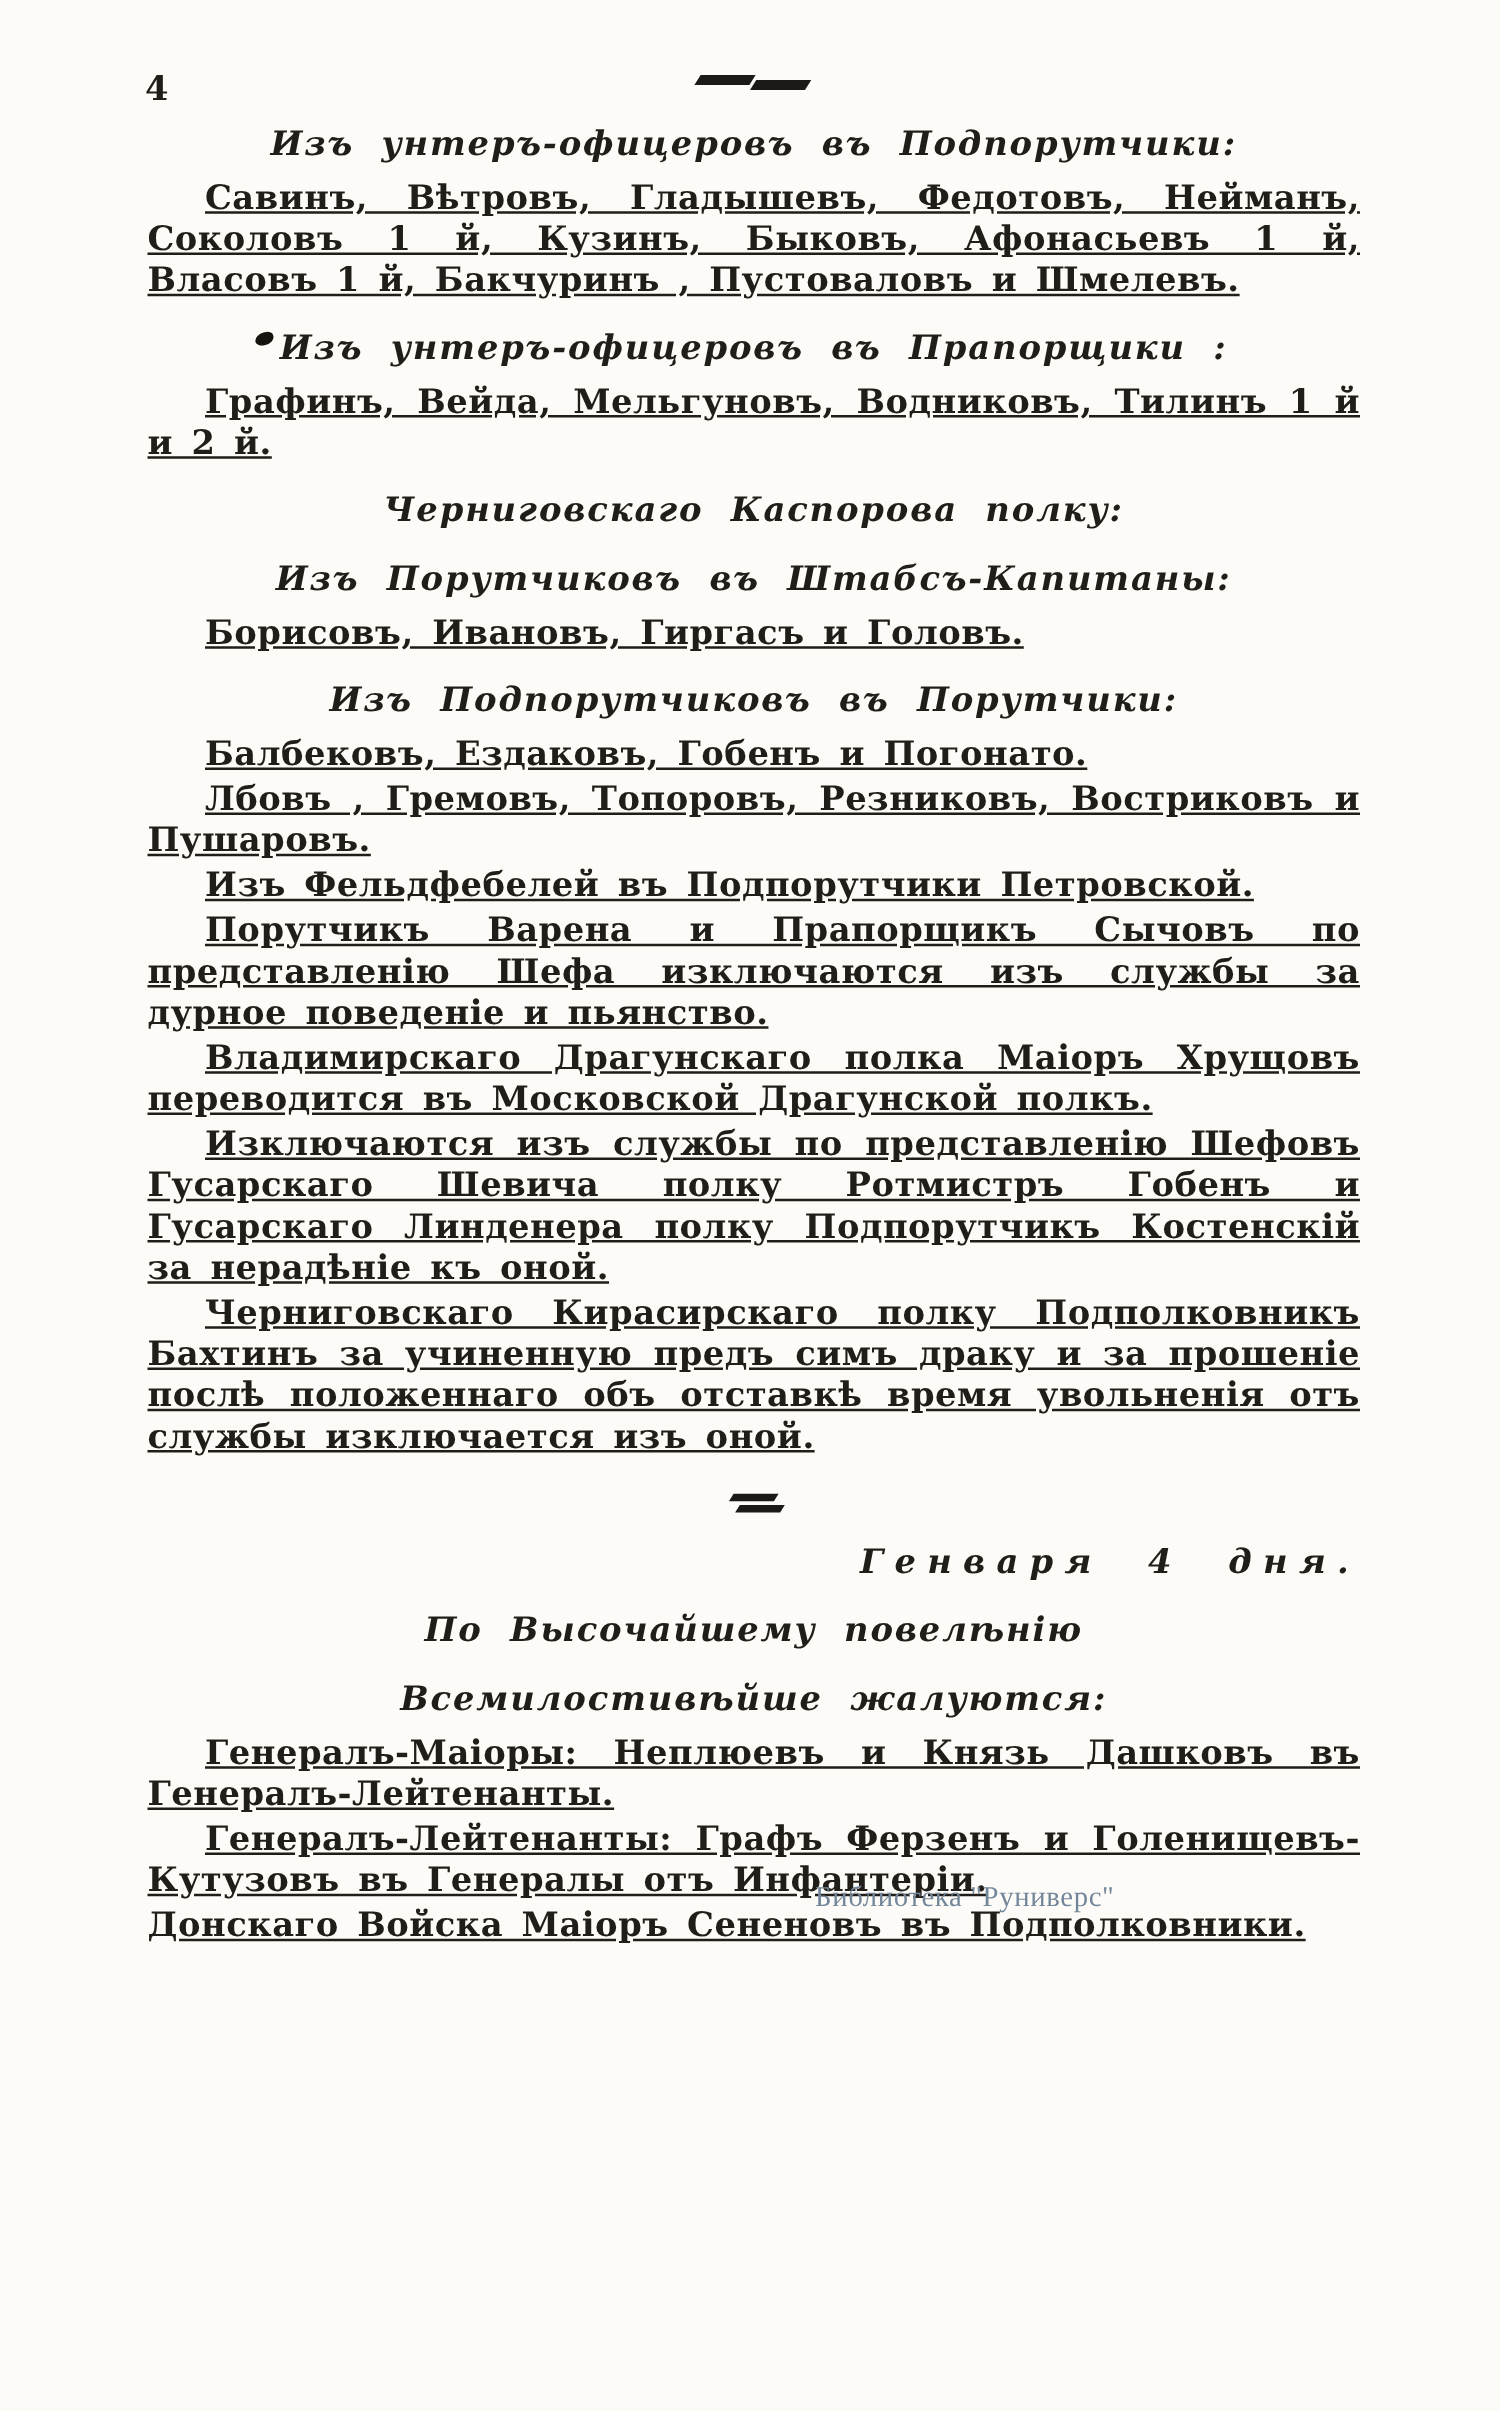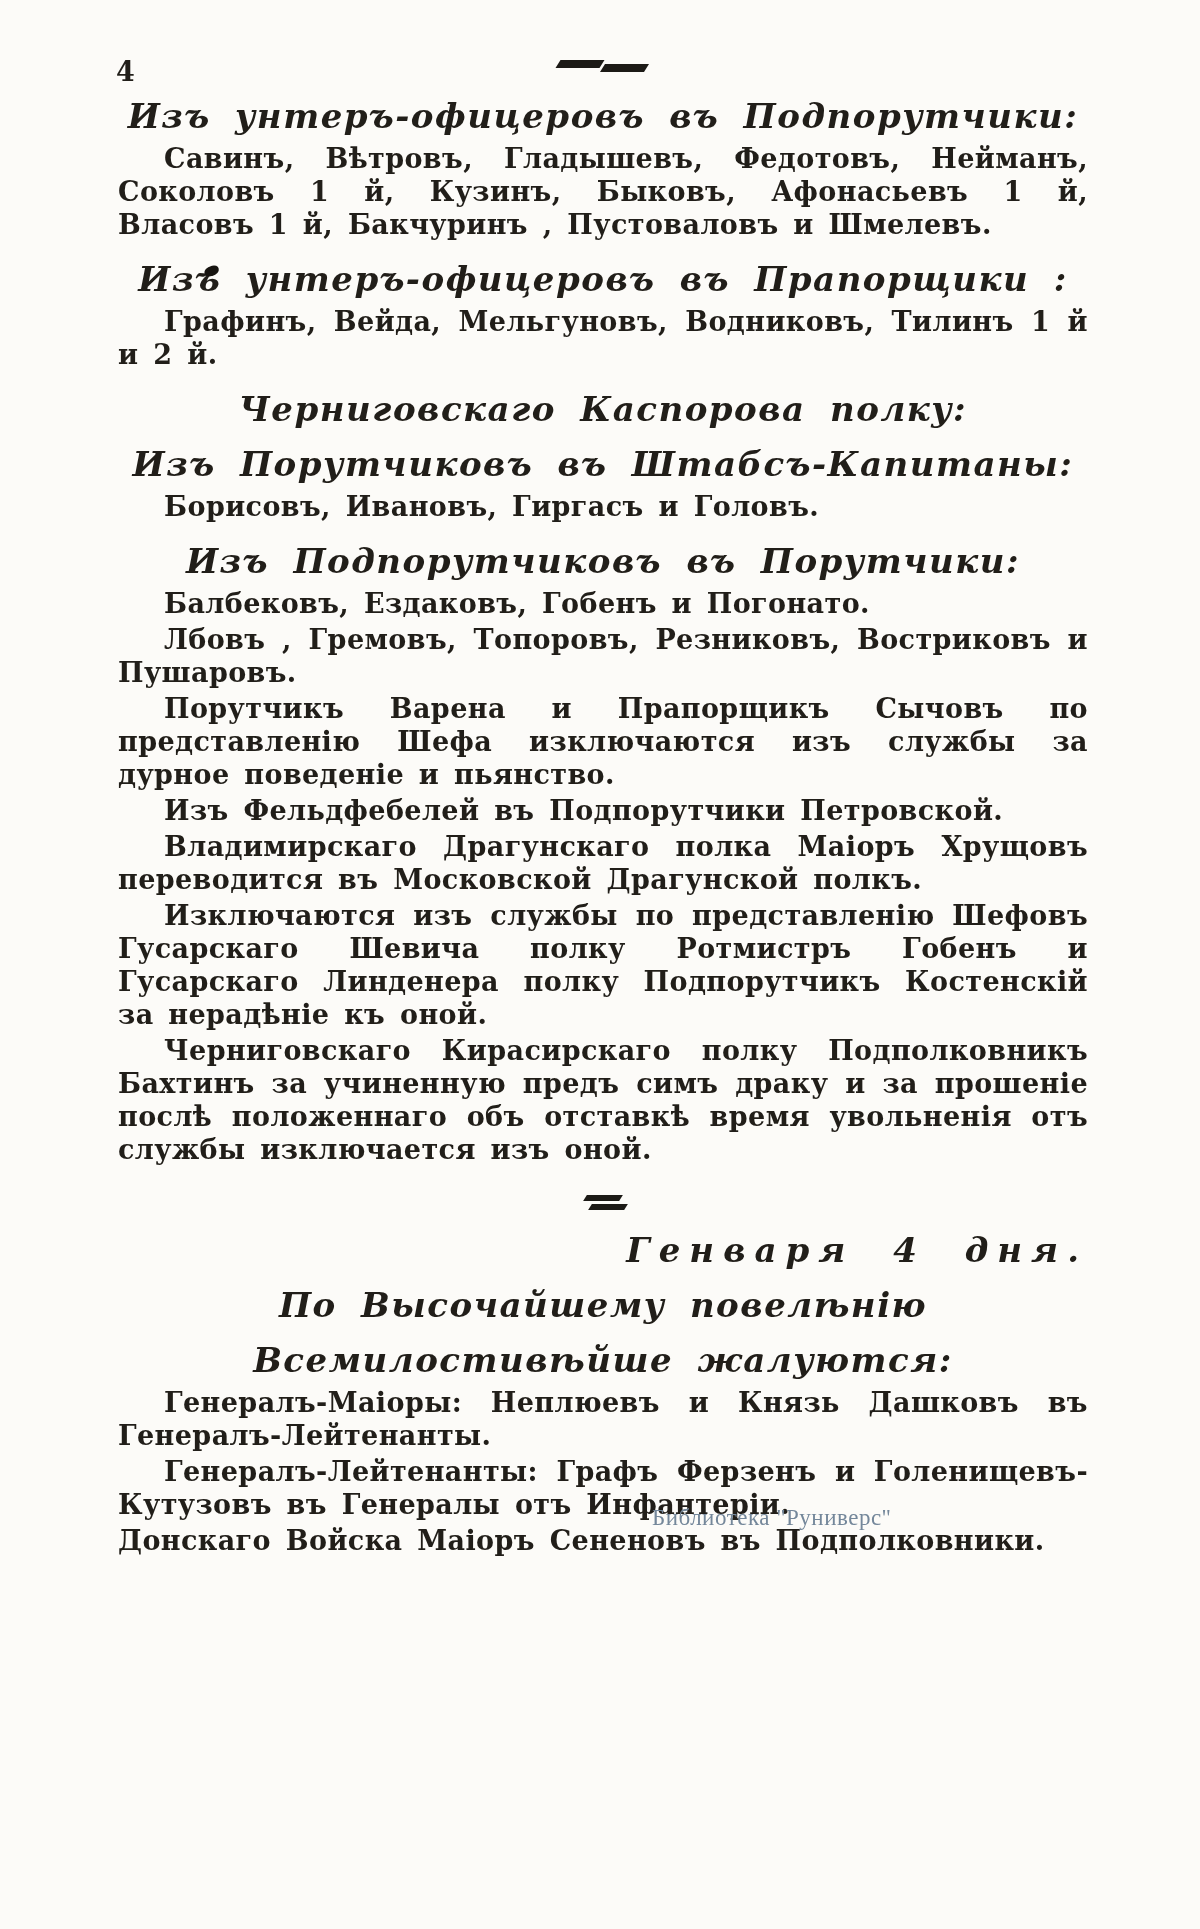--- a/index.html
+++ b/index.html
@@ -44,41 +44,42 @@
   }
   .orn-bar.b { margin-left: 3px; transform: skewX(-32deg) translateY(4px); }
   .ornament.small { height: 20px; margin: 26px 0 4px; flex-direction: column; align-items: center; }
   .ornament.small .orn-bar { width: 36px; height: 6px; }
   .ornament.small .orn-bar.b { margin: 3px 0 0 10px; transform: skewX(-32deg); }
 
   .heading {
     font-style: italic;
     font-weight: bold;
     text-align: center;
-    font-size: 34px;
+    font-size: 27px;
     line-height: 34px;
     letter-spacing: 1.5px;
     word-spacing: 11px;
     margin: 21px 0 9px;
   }
   .heading.spaced {
     letter-spacing: 9px;
     word-spacing: 18px;
     text-align: right;
   }
 
   .para {
     font-weight: bold;
     font-size: 27px;
     line-height: 33px;
     letter-spacing: 0.4px;
     word-spacing: 5px;
     text-align: justify;
     text-indent: 46px;
     margin: 3px 0;
+    text-decoration: underline;
   }
   .para.no-indent { text-indent: 0; }
 
   .ink-blot {
     position: absolute;
     left: 204px;
     top: 266px;
     width: 15px;
     height: 10px;
     background: #171410;
@@ -120,22 +121,22 @@
 
     <h2 class="heading">Черниговскаго Каспорова полку:</h2>
     <h2 class="heading">Изъ Порутчиковъ въ Штабсъ-Капитаны:</h2>
     <p class="para">Борисовъ, Ивановъ, Гиргасъ и Головъ.</p>
 
     <h2 class="heading">Изъ Подпорутчиковъ въ Порутчики:</h2>
     <p class="para">Балбековъ, Ездаковъ, Гобенъ и Погонато.</p>
 
     <p class="para">Лбовъ , Гремовъ, Топоровъ, Резниковъ, Востриковъ и Пушаровъ.</p>
 
+    <p class="para">Изъ Фельдфебелей въ Подпорутчики Петровской.</p>
     <p class="para">Порутчикъ Варена и Прапорщикъ Сычовъ по представленію Шефа изключаются изъ службы за дурное поведеніе и пьянство.</p>
-    <p class="para">Изъ Фельдфебелей въ Подпорутчики Петровской.</p>
     <p class="para">Владимирскаго Драгунскаго полка Маіоръ Хрущовъ переводится въ Московской Драгунской полкъ.</p>
     <p class="para">Изключаются изъ службы по представленію Шефовъ Гусарскаго Шевича полку Ротмистръ Гобенъ и Гусарскаго Линденера полку Подпорутчикъ Костенскій за нерадѣніе къ оной.</p>
     <p class="para">Черниговскаго Кирасирскаго полку Подполковникъ Бахтинъ за учиненную предъ симъ драку и за прошеніе послѣ положеннаго объ отставкѣ время увольненія отъ службы изключается изъ оной.</p>
 
     <div class="ornament small">
       <span class="orn-bar a"></span>
       <span class="orn-bar b"></span>
     </div>
 
     <h2 class="heading spaced">Генваря 4 дня.</h2>

